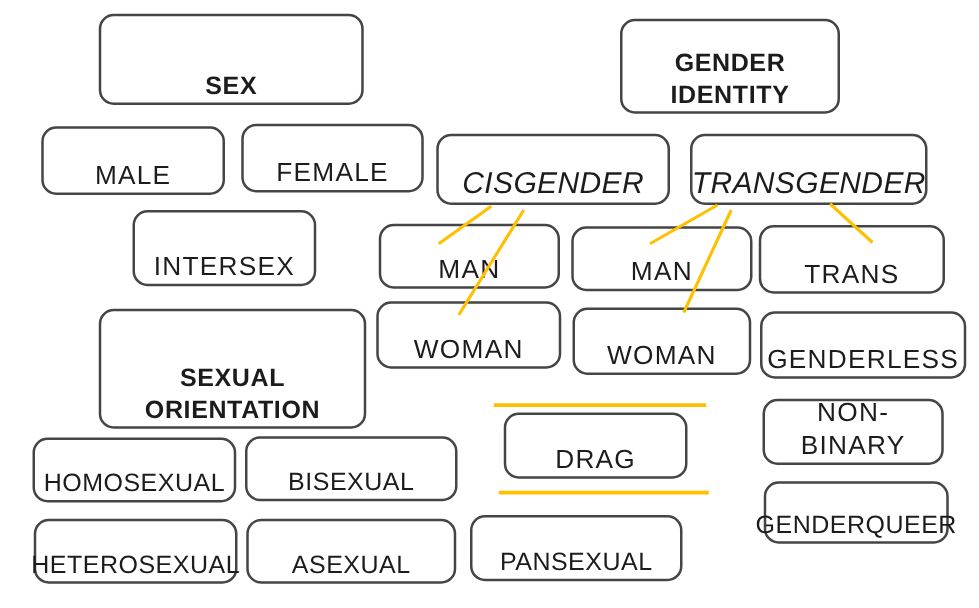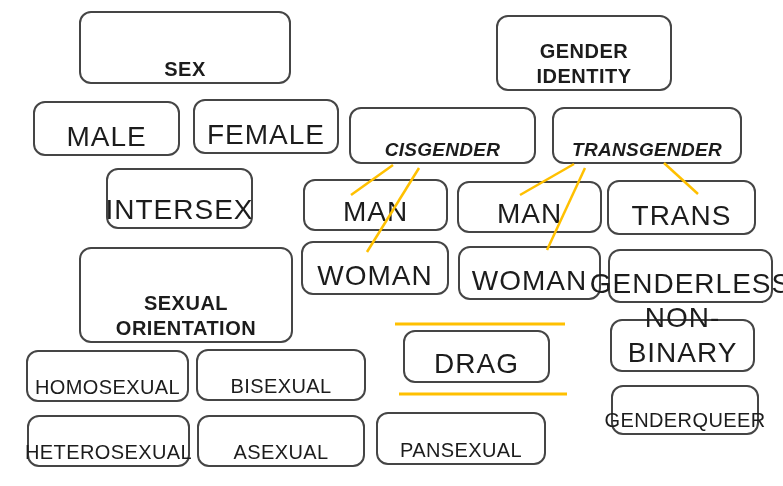--- a/index.html
+++ b/index.html
@@ -32,27 +32,27 @@
     line-height: 1.25;
     color: #1c1c1c;
     padding: 0 4px;
   }
   .box.title .label {
     font-weight: 700;
     font-size: 20px;
     letter-spacing: 0.5px;
   }
   .box.category .label {
-    font-weight: 700;
+    font-weight: 400;
     font-style: italic;
-    font-size: 19px;
+    font-size: 24px;
     letter-spacing: 0.3px;
   }
   .box.term-lg .label {
-    font-size: 28px;
+    font-size: 21px;
     letter-spacing: 1px;
   }
   .box.term-sm .label {
     font-size: 20px;
     letter-spacing: 0.4px;
   }
   #line-layer {
     position: absolute;
     left: 0;
     top: 0;

